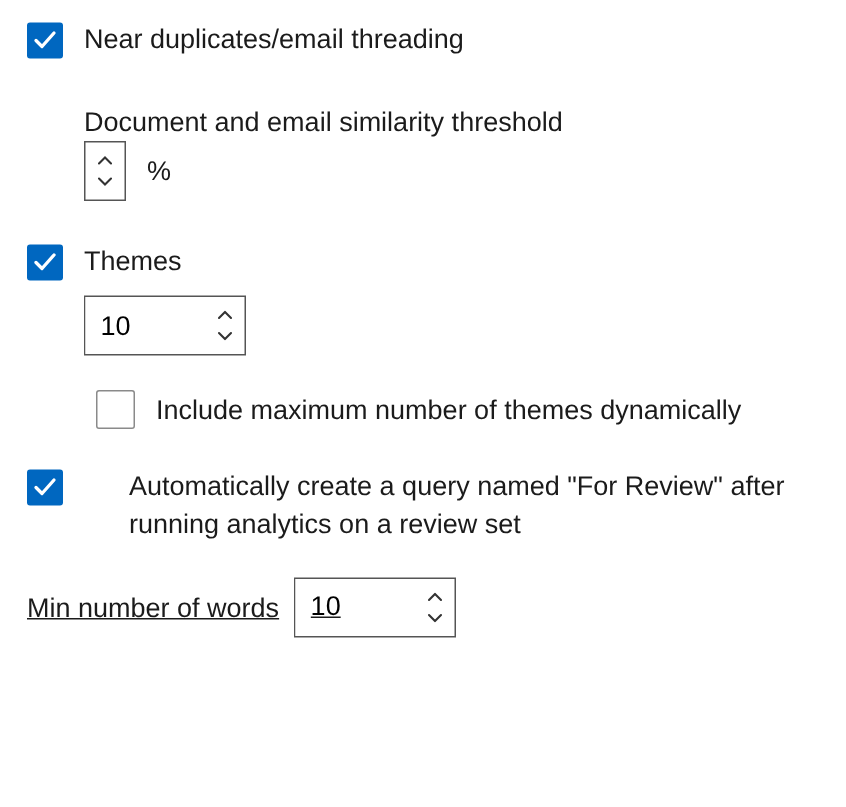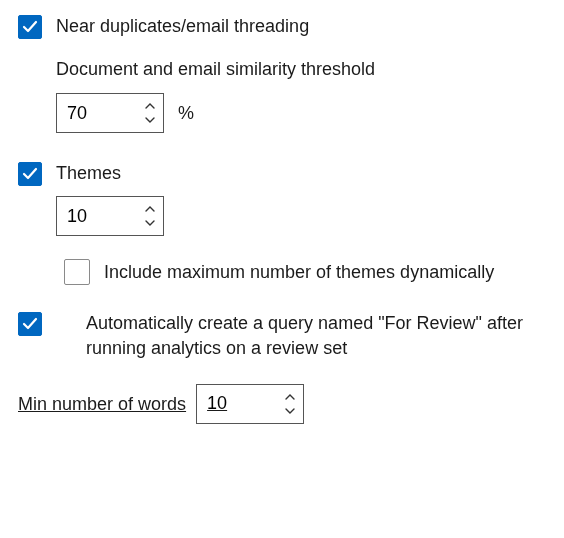--- a/index.html
+++ b/index.html
@@ -5,40 +5,40 @@
     * { box-sizing: border-box; }
     body {
       margin: 0;
       padding: 14px 18px;
       font-family: "Segoe UI", Arial, sans-serif;
       font-size: 18px;
       color: #1b1b1b;
       width: 564px;
       line-height: 1.35;
     }
-    .row { display: flex; align-items: flex-start; margin-bottom: 18px; }
+    .row { display: flex; align-items: flex-start; margin-bottom: 30px; }
     .cb {
       flex: 0 0 auto;
       width: 24px;
       height: 24px;
       border: 1px solid #8a8a8a;
       margin-right: 14px;
       margin-top: 1px;
       border-radius: 2px;
       display: flex;
       align-items: center;
       justify-content: center;
       cursor: pointer;
     }
     .cb.checked { background: #0067c0; border-color: #0067c0; }
     .check { width: 16px; height: 16px; }
     .label { flex: 1; }
     .sub { margin-left: 38px; margin-bottom: 18px; }
     .sub-row { display: flex; align-items: center; gap: 8px; }
-    .sub-title { margin-bottom: 12px; }
+    .sub-title { margin-bottom: 1px; }
     .spinner {
       display: flex;
       align-items: stretch;
       border: 1px solid #555;
       height: 40px;
     }
     .spinner input {
       border: none;
       outline: none;
       font-size: 18px;
@@ -76,21 +76,20 @@
         <path d="M2 8 L6 12 L14 3" stroke="#fff" stroke-width="2.2" fill="none" stroke-linecap="round" stroke-linejoin="round"></path>
       </svg>
   </div>
   <div class="label">Near duplicates/email threading</div>
 </div>
 
 <div class="sub">
   <div class="sub-title">Document and email similarity threshold</div>
   <div class="sub-row">
     <div class="spinner">
-      <input type="text" value="70" style="">
       <div class="spin-btns">
         <div class="spin-btn">
           <svg viewBox="0 0 10 6" width="10" height="6">
               <path d="M1 5 L5 1 L9 5" stroke="#333" stroke-width="1.4" fill="none" stroke-linecap="round"></path>
             </svg>
         </div>
         <div class="spin-btn">
           <svg viewBox="0 0 10 6" width="10" height="6">
               <path d="M1 1 L5 5 L9 1" stroke="#333" stroke-width="1.4" fill="none" stroke-linecap="round"></path>
             </svg>

